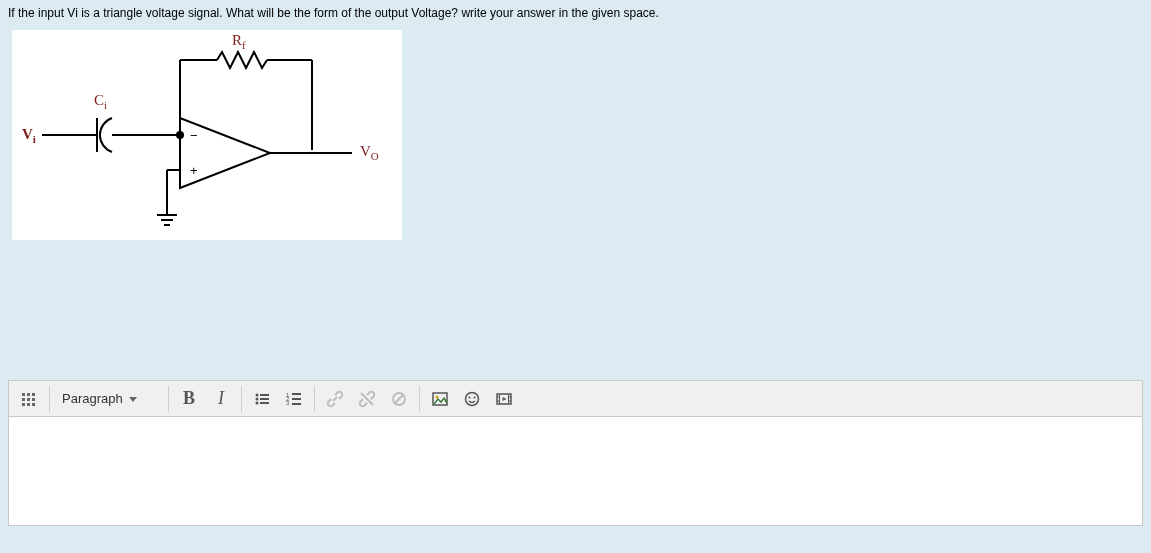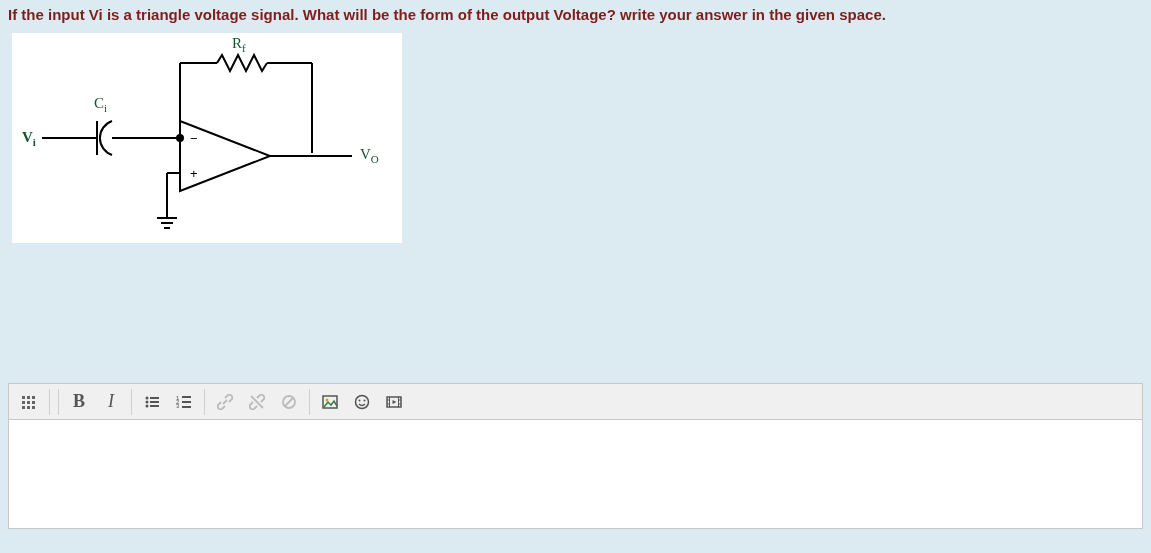--- a/index.html
+++ b/index.html
@@ -5,34 +5,34 @@
   * { box-sizing: border-box; margin: 0; padding: 0; }
   body {
     font-family: Arial, Helvetica, sans-serif;
     background: #dbebf1;
     width: 1151px;
     height: 553px;
     overflow: hidden;
     padding: 6px 8px;
   }
   .question-prompt {
-    color: #7f1d1d;
-    font-size: 15px;
-    font-weight: bold;
+    color: #000000;
+    font-size: 12px;
+    font-weight: normal;
     margin-bottom: 10px;
   }
   .circuit {
     background: #fff;
     width: 390px;
     height: 210px;
     margin: 8px 0 0 4px;
     position: relative;
   }
   .circuit svg { width:100%; height:100%; }
-  .circuit .lbl { position:absolute; font-family: "Times New Roman", serif; font-size:15px; color:#14532d; }
+  .circuit .lbl { position:absolute; font-family: "Times New Roman", serif; font-size:15px; color:#7f1d1d; }
   .circuit .lbl sub { font-size:11px; }
 
   .editor-area {
     margin-top: 140px;
   }
   .toolbar {
     background: #f0f0f0;
     border: 1px solid #c8c8c8;
     border-bottom: none;
     display: flex;
@@ -142,20 +142,26 @@
           <rect x="1" y="7" width="3" height="3"></rect>
             <rect x="6" y="7" width="3" height="3"></rect>
             <rect x="11" y="7" width="3" height="3"></rect>
           <rect x="1" y="12" width="3" height="3"></rect>
             <rect x="6" y="12" width="3" height="3"></rect>
             <rect x="11" y="12" width="3" height="3"></rect>
         </g>
       </svg>
     </div>
     <div class="sep"></div>
+    <div class="format-select">
+      <span>Paragraph</span>
+      <svg width="8" height="8" viewBox="0 0 8 8">
+          <polygon points="0,2 8,2 4,7" fill="#666"></polygon>
+        </svg>
+    </div>
     <div class="sep"></div>
     <div class="tbtn">
       <span class="bold-letter">B</span>
     </div>
     <div class="tbtn">
       <span class="ital-letter">I</span>
     </div>
     <div class="sep"></div>
     <div class="tbtn" title="Bullet list">
       <svg class="icon-svg" viewBox="0 0 16 16">

